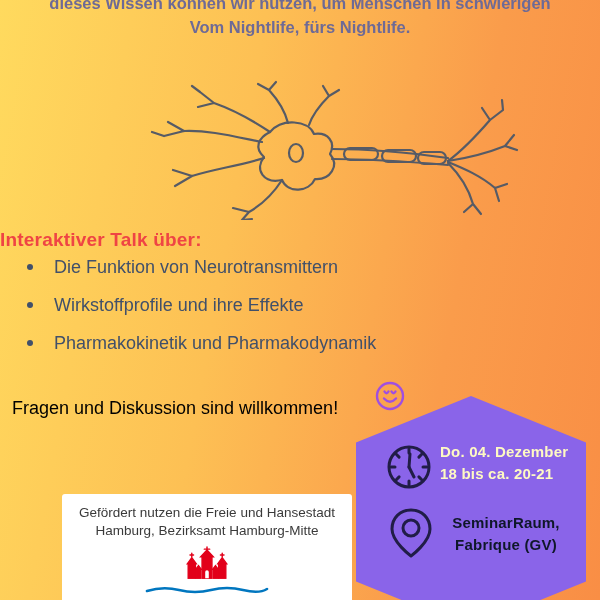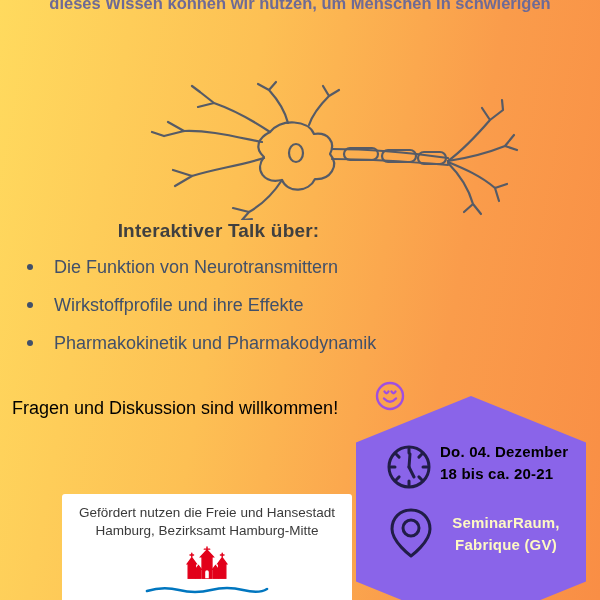--- a/index.html
+++ b/index.html
@@ -12,53 +12,54 @@
   
   .intro{top:-9px;left:0;width:600px;text-align:center;color:#6e6a96;
     font-size:16.5px;line-height:24px;font-weight:600;}
   .intro .l1{font-weight:700;}
   
   .neuron{left:112px;top:80px;}
   .neuron svg{display:block;}
   .neuron path,.neuron ellipse,.neuron rect{fill:none;stroke:#565b66;stroke-width:2.2;
     stroke-linecap:round;stroke-linejoin:round;}
   
-  .talk-heading{top:220px;left:0;width:437px;text-align:center;color:#404040;
+  .talk-heading{top:229px;left:0;width:437px;color:#ef4444;
     font-size:19px;font-weight:700;letter-spacing:.2px;}
   .bullets{top:256px;left:27px;margin:0;padding:0;list-style:none;}
   .bullets li{display:flex;gap:21px;align-items:flex-start;margin-bottom:16px;
     color:#41506a;font-size:18px;line-height:22px;}
   .bullets .dot{width:6px;height:6px;border-radius:50%;background:#41506a;
     margin-top:8px;flex:0 0 auto;}
   
   .questions{top:398px;left:12px;color:#000000;font-size:18px;}
   .smiley{left:374px;top:380px;}
   
   .hexagon{left:356px;top:396px;width:230px;height:232px;background:#8a64e9;
     clip-path:polygon(50% 0,100% 20%,100% 80%,50% 100%,0 80%,0 20%);}
   .hex-icon{position:absolute;}
   .clock-icon{left:29px;top:47px;}
   .pin-icon{left:33px;top:110px;}
-  .hex-text{position:absolute;color:#000000;font-weight:700;font-size:15px;
+  .hex-text{position:absolute;color:#fef9c3;font-weight:700;font-size:15px;
     line-height:22px;letter-spacing:.2px;}
   .date-text{left:84px;top:45px;}
-  .loc-text{left:82px;top:116px;width:136px;text-align:center;color:#fef9c3;}
+  .loc-text{left:82px;top:116px;width:136px;text-align:center;color:#0f172a;}
   
   .sponsor-box{left:62px;top:494px;width:290px;height:146px;background:#ffffff;
     border-radius:3px;}
   .sponsor-text{margin-top:10px;text-align:center;color:#3a3a3a;font-size:13.5px;
     line-height:18px;}
   .logo{display:flex;flex-direction:column;align-items:center;margin-top:6px;}
   .wave{margin-top:-3px;}
 </style>
 </head>
 <body>
 
 <div class="abs intro">
   <div class="l1">dieses Wissen können wir nutzen, um Menschen in schwierigen</div>
+  <div>Vom Nightlife, fürs Nightlife.</div>
 </div>
 
 <div class="abs neuron">
   <svg width="408" height="140" viewBox="0 0 408 140">
 
     <path d="M158,52 C140,40 122,30 102,23 M102,23 L88,12 M102,23 L86,27 M88,12 L80,6"></path>
     <path d="M150,62 C120,56 96,50 72,51 M72,51 L56,42 M72,51 L52,56 M52,56 L40,52"></path>
     <path d="M152,78 C126,86 102,89 80,96 M80,96 L61,90 M80,96 L63,106"></path>
     <path d="M170,100 C161,114 151,124 137,132 M137,132 L121,128 M137,132 L130,140 M130,140 L140,139"></path>
     <path d="M176,43 C173,31 166,20 157,10 M157,10 L146,4 M157,10 L164,2"></path>

